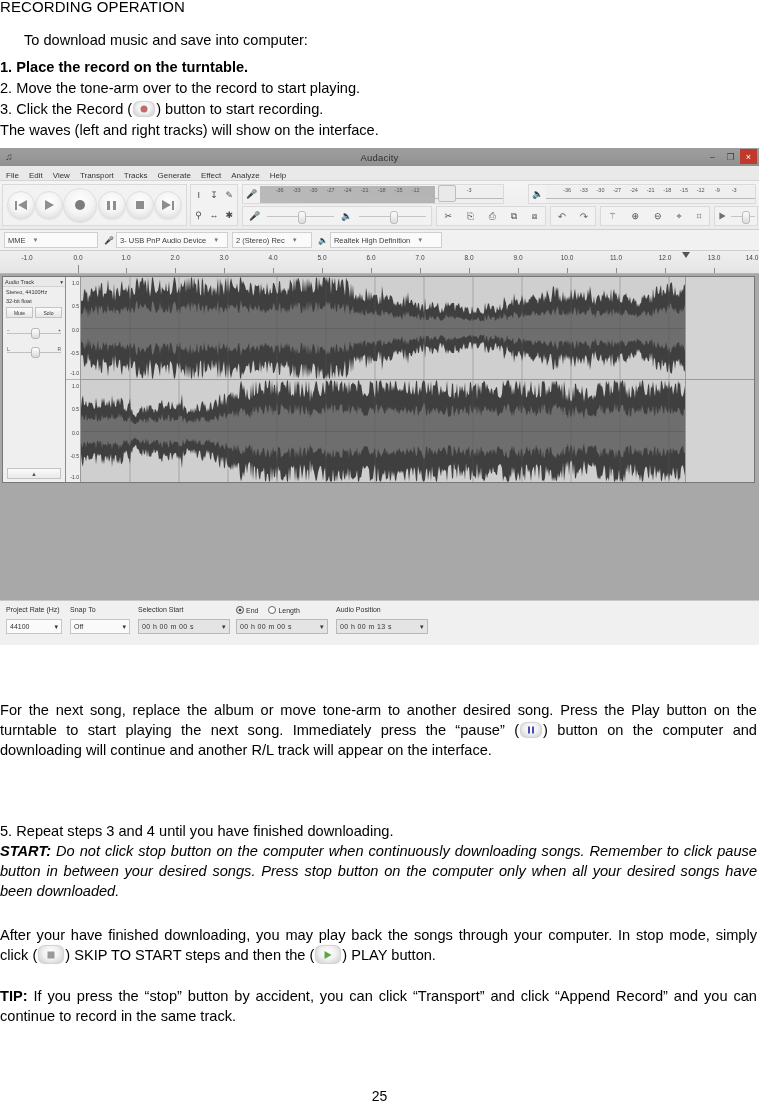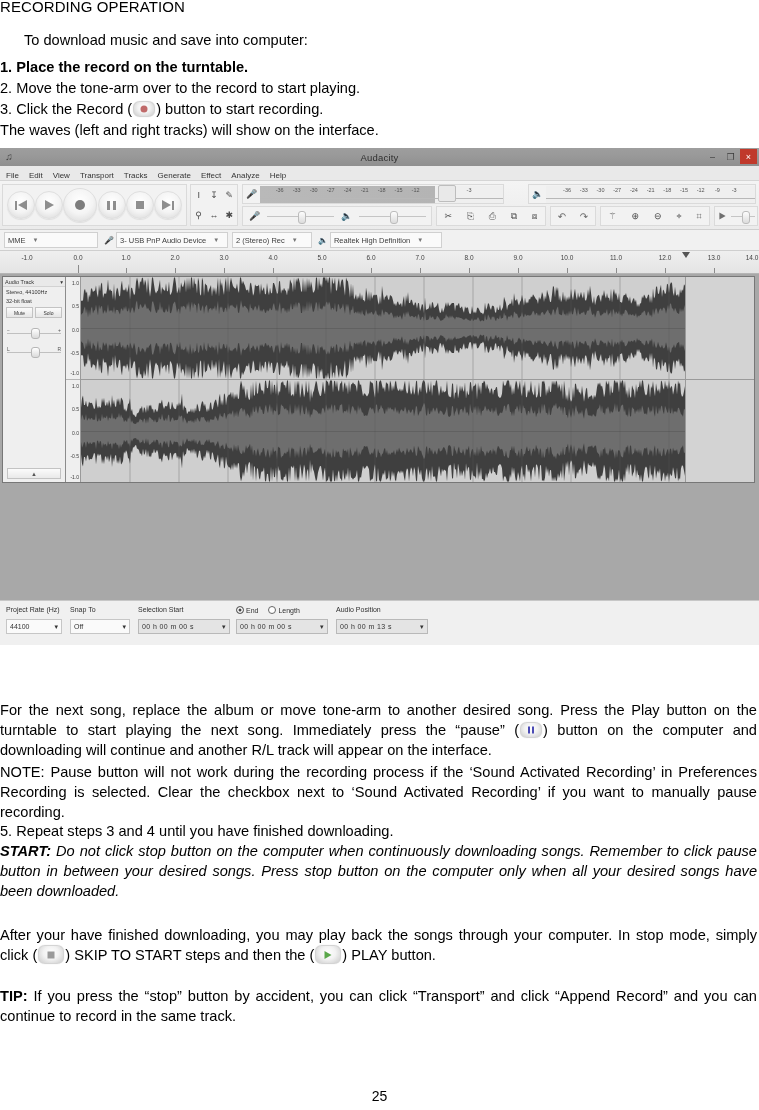--- a/index.html
+++ b/index.html
@@ -944,21 +944,20 @@
     </div>
   </div>
 
 
   <div class="para" style="left:0px; top:700px; width:757px;">
     <span>For the next song, replace the album or move tone-arm to another desired song. Press the Play button on the turntable to start playing the next song. Immediately press the “pause” (</span><span class="inline-btn"><i>
           <span class="glyph-pause"></span>
         </i></span><span>) button on the computer and downloading will continue and another R/L track will appear on the interface.</span>
   </div>
 
-  <div class="para" style="left:0px; top:762px; width:757px;">NOTE: Pause button will not work during the recording process if the ‘Sound Activated Recording’ in Preferences Recording is selected. Clear the checkbox next to ‘Sound Activated Recording’ if you want to manually pause recording.</div>
 
   <div class="para nowrapline" style="left:0px; top:821px;">5. Repeat steps 3 and 4 until you have finished downloading.</div>
 
   <div class="para" style="left:0px; top:841px; width:757px;">
     <b class="strong"><i class="ital">START:</i></b><i class="ital"> Do not click stop button on the computer when continuously downloading songs. Remember to click pause button in between your desired songs. Press stop button on the computer only when all your desired songs have been downloaded.</i>
   </div>
 
   <div class="para" style="left:0px; top:925px; width:757px;">
     <span>After your have finished downloading, you may play back the songs through your computer. In stop mode, simply click (</span><span class="inline-btn big"><i>
           <span class="glyph-skipstart"></span>

